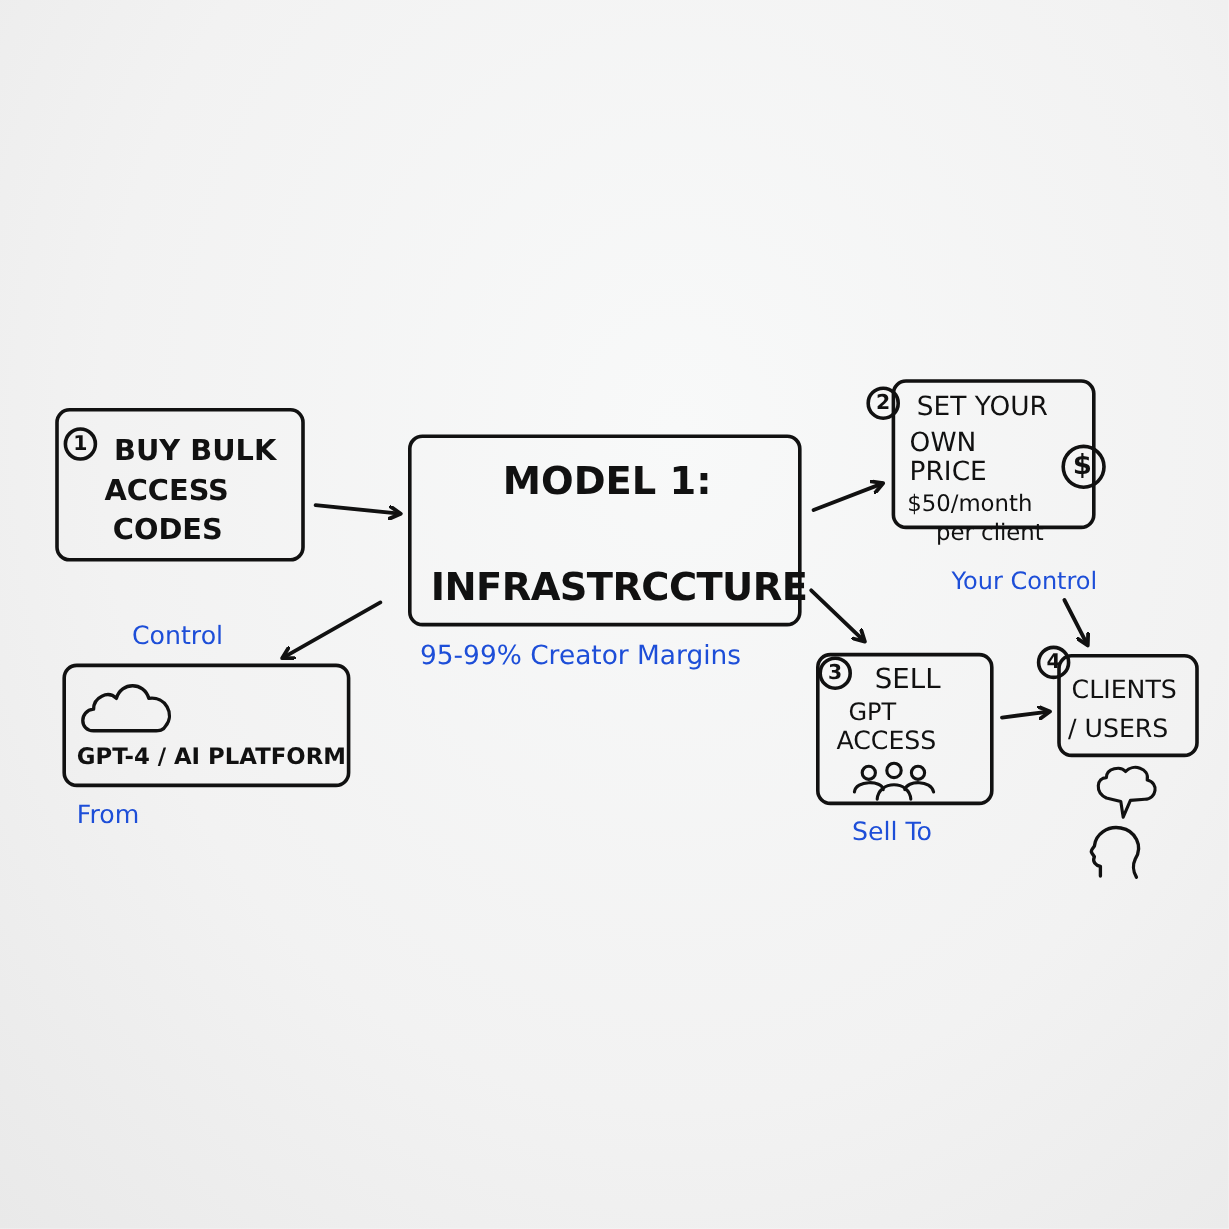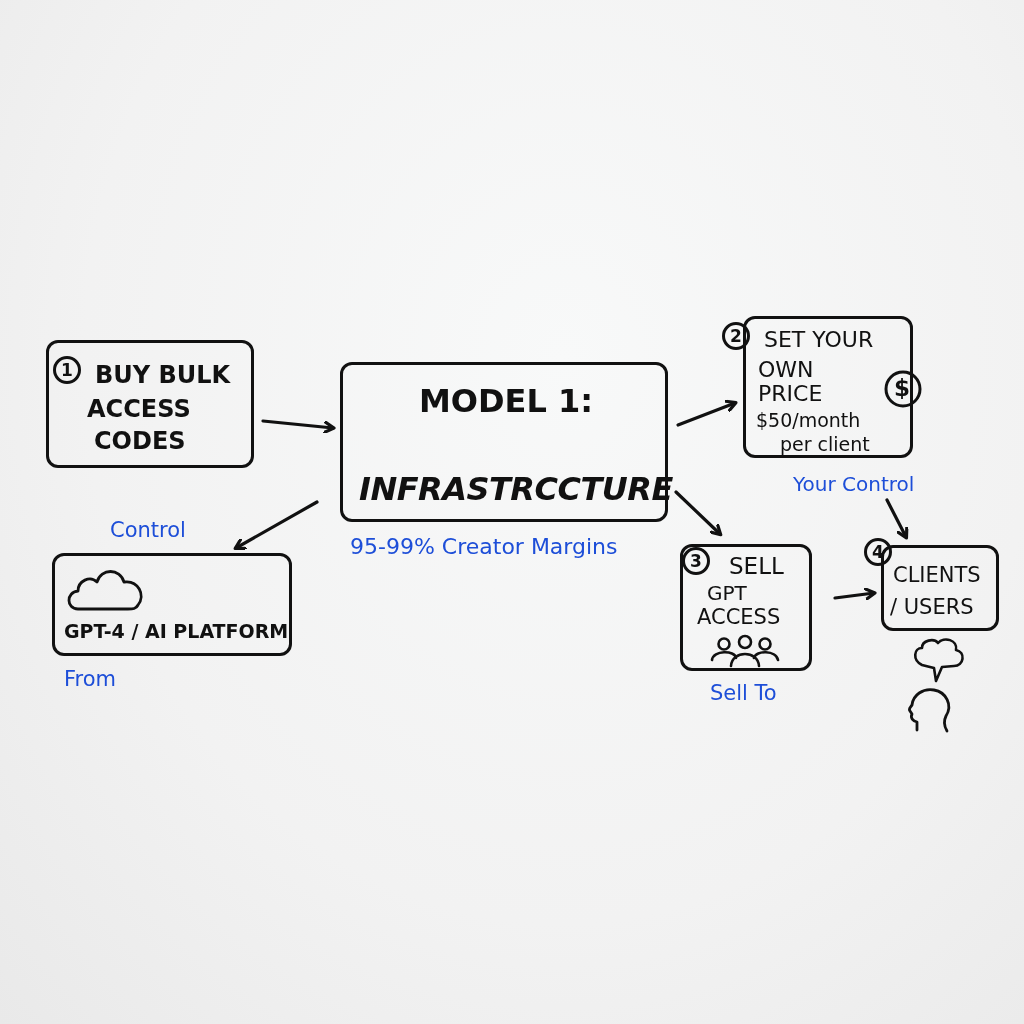--- a/index.html
+++ b/index.html
@@ -63,42 +63,42 @@
 
 <div class="box" style="left:46px;top:340px;width:208px;height:128px;">
   <div class="num" style="left:4px;top:13px;">1</div>
   <div class="t" style="left:46px;top:20px;font-size:24px;">BUY BULK</div>
   <div class="t" style="left:38px;top:54px;font-size:24px;">ACCESS</div>
   <div class="t" style="left:45px;top:86px;font-size:24px;">CODES</div>
 </div>
 
 <div class="box" style="left:340px;top:362px;width:328px;height:160px;">
   <div class="t" style="left:76px;top:20px;font-size:32px;">MODEL 1:</div>
-  <div class="t" style="left:16px;top:108px;font-size:32px;letter-spacing:-0.5px;font-style:italic;">INFRASTRCCTURE</div>
+  <div class="t" style="left:16px;top:108px;font-size:32px;letter-spacing:-0.5px;">INFRASTRCCTURE</div>
 </div>
 <div class="lbl" style="left:350px;top:534px;font-size:22px;">95-99% Creator Margins</div>
 
 <div class="lbl" style="left:110px;top:518px;font-size:21px;">Control</div>
 <div class="box" style="left:52px;top:553px;width:240px;height:103px;padding-left:36px;">
   <div class="t" style="left:9px;top:66px;font-size:19px;">GPT-4 / AI PLATFORM</div>
 </div>
 <div class="lbl" style="left:64px;top:667px;font-size:21px;">From</div>
 
-<div class="box" style="left:743px;top:316px;width:170px;height:142px;">
+<div class="box" style="left:743px;top:316px;width:170px;height:125px;">
   <div class="t" style="left:18px;top:10px;font-size:22px;font-weight:normal;">SET YOUR</div>
   <div class="t" style="left:12px;top:40px;font-size:22px;font-weight:normal;text-align:center;">OWN</div>
   <div class="t" style="left:12px;top:64px;font-size:22px;font-weight:normal;">PRICE</div>
   <div class="t" style="left:10px;top:92px;font-size:19px;font-weight:normal;">$50/month</div>
   <div class="t" style="left:34px;top:116px;font-size:19px;font-weight:normal;">per client</div>
 </div>
 <div class="num" style="left:722px;top:322px;">2</div>
 <div class="t" style="left:894px;top:377px;font-size:23px;">$</div>
 <div class="lbl" style="left:793px;top:472px;font-size:20px;">Your Control</div>
 
-<div class="box" style="left:680px;top:544px;width:132px;height:127px;">
+<div class="box" style="left:680px;top:544px;width:148px;height:127px;">
   <div class="t" style="left:46px;top:8px;font-size:23px;font-weight:normal;">SELL</div>
   <div class="t" style="left:24px;top:36px;font-size:20px;font-weight:normal;">GPT</div>
   <div class="t" style="left:14px;top:60px;font-size:21px;font-weight:normal;">ACCESS</div>
 </div>
 <div class="num" style="left:682px;top:547px;">3</div>
 <div class="lbl" style="left:710px;top:681px;font-size:21px;">Sell To</div>
 
 <div class="box" style="left:881px;top:545px;width:118px;height:86px;">
   <div class="t" style="left:9px;top:17px;font-size:21px;font-weight:normal;">CLIENTS</div>
   <div class="t" style="left:6px;top:49px;font-size:21px;font-weight:normal;">/ USERS</div>

